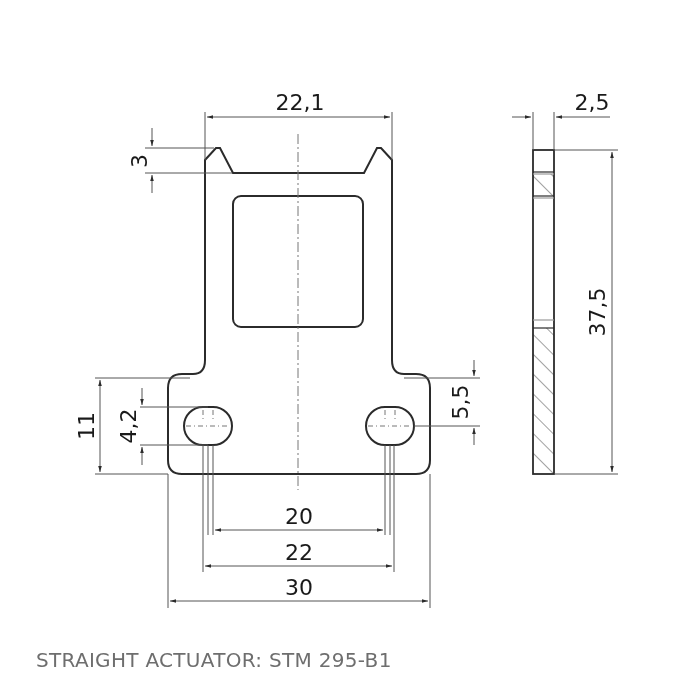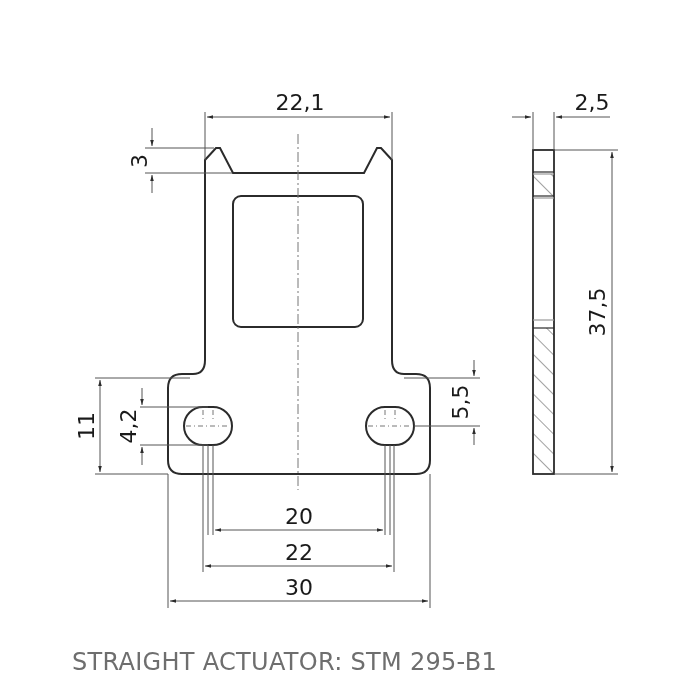--- a/index.html
+++ b/index.html
@@ -1,22 +1,22 @@
 <!DOCTYPE html>
 <html><head>
   <meta charset="utf-8">
   <style>
     html, body { margin: 0; padding: 0; background: #ffffff; }
     body { width: 700px; height: 700px; position: relative; overflow: hidden; }
     #drawing { position: absolute; left: 0; top: 0; width: 700px; height: 700px; }
     .dim-text { font-family: "DejaVu Sans", sans-serif; font-size: 22px; fill: #1a1a1a; }
     .caption {
       position: absolute; left: 36px; top: 648px;
-      font-family: "DejaVu Sans", sans-serif; font-size: 24px;
-      color: #6e6e6e; letter-spacing: 0.3px; white-space: nowrap; margin-left: 36px;
+      font-family: "DejaVu Sans", sans-serif; font-size: 20px;
+      color: #6e6e6e; letter-spacing: 0.3px; white-space: nowrap;
     }
   </style>
 </head>
 <body>
 
 <svg id="drawing" viewBox="0 0 700 700" xmlns="http://www.w3.org/2000/svg">
   <defs>
     <marker id="arr" viewBox="0 0 10 10" refX="10" refY="5" markerWidth="9" markerHeight="6" orient="auto-start-reverse">
       <path d="M0,2 L10,5 L0,8 z" fill="#2b2b2b"></path>
     </marker>

